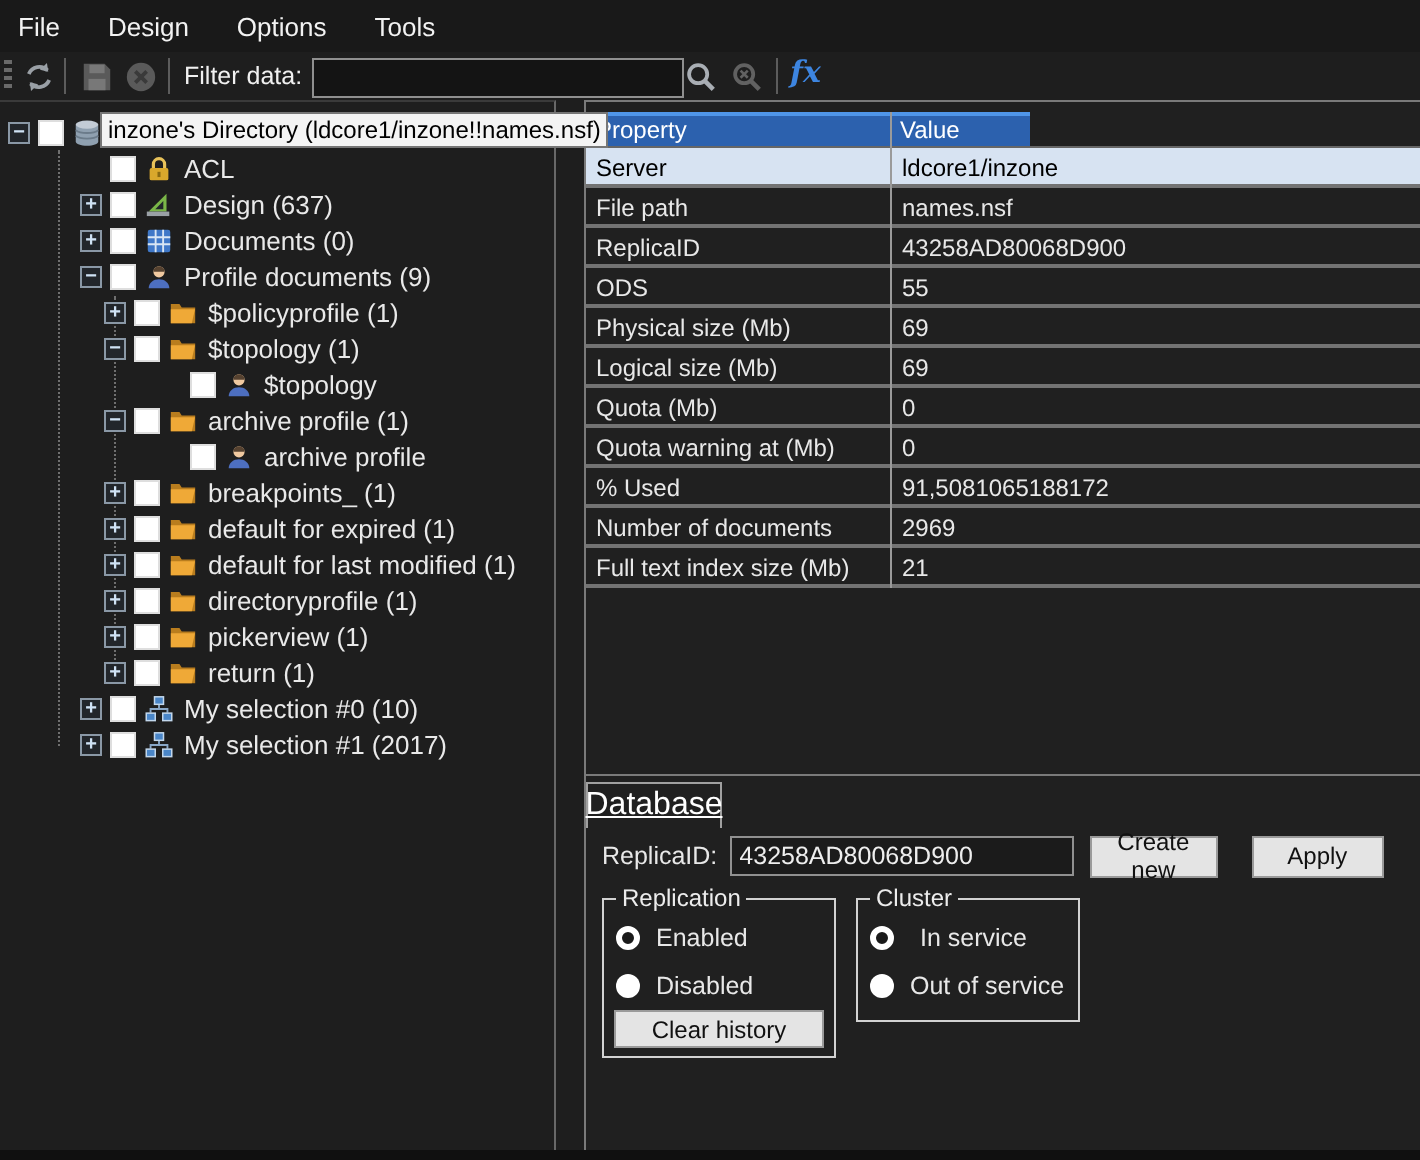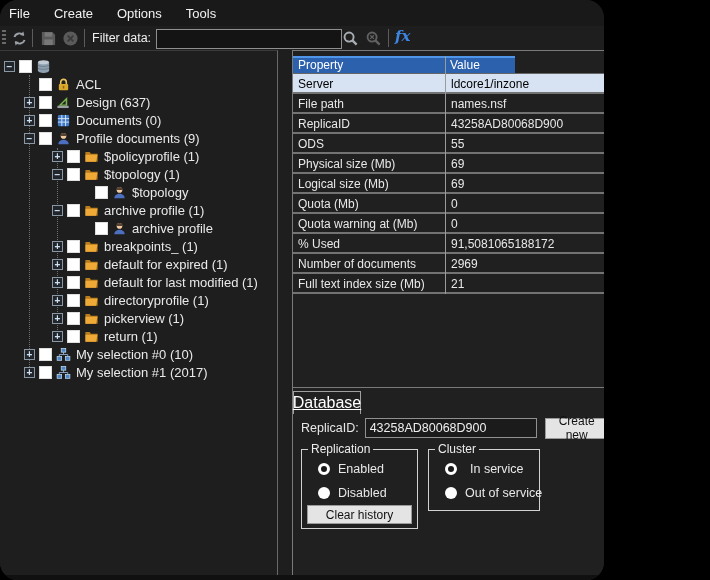--- a/index.html
+++ b/index.html
@@ -1,17 +1,17 @@
 <!DOCTYPE html>
 <html><head>
 <meta charset="utf-8">
 <style>
   html,body{margin:0;padding:0;background:#000;}
-  .window{position:relative;width:604px;height:580px;background:#1e1e1e;overflow:hidden;
-          color:#e8e8e8;font-family:"Liberation Sans",sans-serif;font-size:12.5px;border-radius:18px;}
+  .window{position:relative;width:710px;height:580px;background:#1e1e1e;overflow:hidden;
+          color:#e8e8e8;font-family:"Liberation Sans",sans-serif;font-size:12.5px;}
 
   
   .menubar{position:absolute;left:0;top:0;width:100%;height:26px;background:#191919;
            display:flex;align-items:center;padding-left:9px;gap:24px;box-sizing:border-box;}
   .menu-item{font-size:13px;color:#f2f2f2;}
 
   
   .toolbar{position:absolute;left:0;top:26px;width:100%;height:24px;background:#1e1e1e;}
   .grip{position:absolute;left:2px;top:4px;width:4px;height:16px;
         background:repeating-linear-gradient(to bottom,#6a6a6a 0 2px,transparent 2px 4px);}
@@ -23,21 +23,21 @@
                 border:1px solid #8f8f8f;color:#eee;font:12px "Liberation Sans",sans-serif;padding:0 3px;}
   .fx{position:absolute;left:395px;top:1px;font-family:"DejaVu Serif",serif;font-style:italic;
       font-weight:bold;font-size:15px;color:#3d85e0;}
 
   
   .tree-panel{position:absolute;left:0;top:50px;width:278px;height:530px;
               border-right:1px solid #686868;border-top:1px solid #3a3a3a;box-sizing:border-box;background:#1e1e1e;}
   .dotline{position:absolute;width:0;border-left:1px dotted #6f6f6f;z-index:0;}
   .tree-rows{position:absolute;left:0;top:6px;right:1px;}
   .trow{height:18px;display:flex;align-items:center;position:relative;z-index:1;}
-  .lvl0{padding-left:4px}.lvl1{padding-left:24px}.lvl2{padding-left:52px}.lvl3{padding-left:80px}
+  .lvl0{padding-left:4px}.lvl1{padding-left:40px}.lvl2{padding-left:52px}.lvl3{padding-left:80px}
   .exp{width:11px;height:11px;border:1px solid #8a98a6;background:#22262b;color:#cfe2f5;
        font:bold 10px/9px "Liberation Sans",sans-serif;text-align:center;margin-right:4px;
        box-sizing:border-box;flex:none;}
   .expspace{width:15px;flex:none;}
   .cb{width:13px;height:13px;background:#fff;border:1px solid #dedede;box-sizing:border-box;
       margin-right:3px;flex:none;}
   .ticon{width:16px;height:15px;margin-right:5px;flex:none;display:flex;align-items:center;justify-content:center;}
   .ticon svg{width:15px;height:15px;}
   .tlabel{font-size:13px;color:#e9e9e9;white-space:nowrap;}
 
@@ -72,35 +72,35 @@
                  color:#eee;font:12.5px "Liberation Sans",sans-serif;padding:0 4px;margin-left:6px;}
   .btn{height:21px;background:#e4e4e4;border:1px solid #9a9a9a;color:#111;
        font:12px "Liberation Sans",sans-serif;box-sizing:border-box;display:flex;
        align-items:center;justify-content:center;}
   .btn-create{width:64px;margin-left:8px;}
   .btn-apply{width:66px;margin-left:17px;}
   .groupbox{position:absolute;border:1px solid #d2d2d2;box-sizing:border-box;}
   .gb-replication{left:8px;top:398px;width:117px;height:80px;}
   .gb-cluster{left:135px;top:398px;width:112px;height:62px;}
   .gb-title{position:absolute;top:-8px;left:6px;background:#202020;padding:0 3px;font-size:12px;color:#ececec;}
-  .radio-row{position:absolute;left:16px;display:flex;align-items:center;gap:8px;height:14px;}
+  .radio-row{position:absolute;left:6px;display:flex;align-items:center;gap:8px;height:14px;}
   .radio{width:12px;height:12px;border-radius:50%;background:#fff;flex:none;box-sizing:border-box;}
   .radio.checked{background:#1a1a1a;border:3px solid #fff;}
   .radio-label{font-size:12.5px;white-space:nowrap;}
   .btn-clear{position:absolute;left:5px;top:55px;width:105px;height:19px;}
   .bottom-strip{position:absolute;left:0;top:575px;width:100%;height:5px;background:#101010;}
 </style>
 </head>
 <body>
 
 <div class="window">
 
   <div class="menubar">
     <span class="menu-item">File</span>
-    <span class="menu-item">Create</span>
+    <span class="menu-item">Design</span>
     <span class="menu-item">Options</span>
     <span class="menu-item">Tools</span>
   </div>
 
   <div class="toolbar">
     <span class="grip"></span>
     <span class="tbtn" style="left:9px">
       <svg viewBox="0 0 18 18">
           <g fill="none" stroke="#9aa0a6" stroke-width="2">
         <path d="M13.5 5.5A6 6 0 0 0 3.6 7.4"></path>
@@ -352,20 +352,21 @@
               <rect x="5.6" y="1.5" width="4.8" height="4" fill="#4a86c8" stroke="#c2d7ec" stroke-width="0.8"></rect>
               <rect x="1.2" y="10.2" width="4.8" height="4" fill="#4a86c8" stroke="#c2d7ec" stroke-width="0.8"></rect>
               <rect x="10" y="10.2" width="4.8" height="4" fill="#4a86c8" stroke="#c2d7ec" stroke-width="0.8"></rect>
             </svg>
           </span>
           <span class="tlabel">My selection #1 (2017)</span>
         </div>
       </div>
   </div>
 
+  <div class="tooltip">inzone's Directory (ldcore1/inzone!!names.nsf)</div>
 
   <div class="right-panel">
     <div class="tbl-header">
       <span class="hdr-blue"></span>
       <span class="hdr-cell hdr-prop">Property</span>
       <span class="hdr-cell hdr-val">Value</span>
     </div>
     <span class="col-sep"></span>
     <div class="tbl-rows">
         <div class="prow selected">

